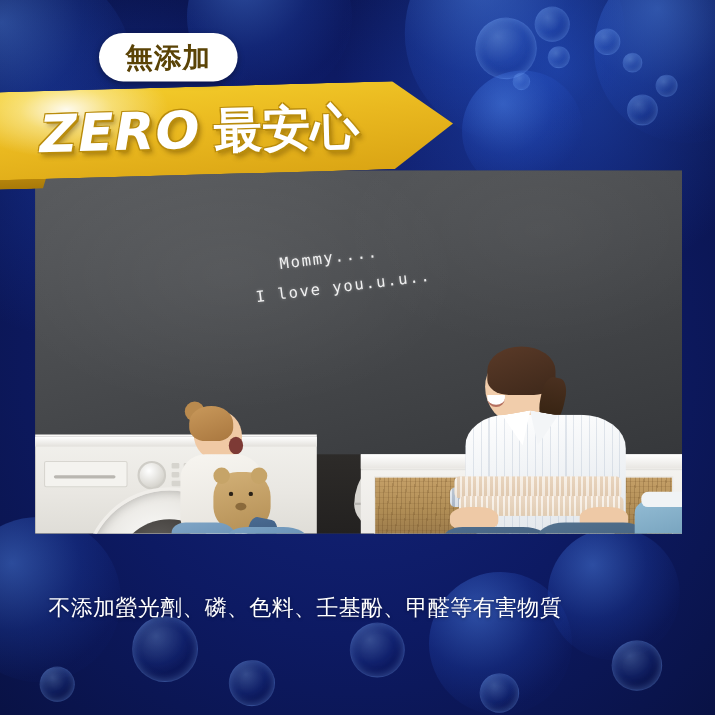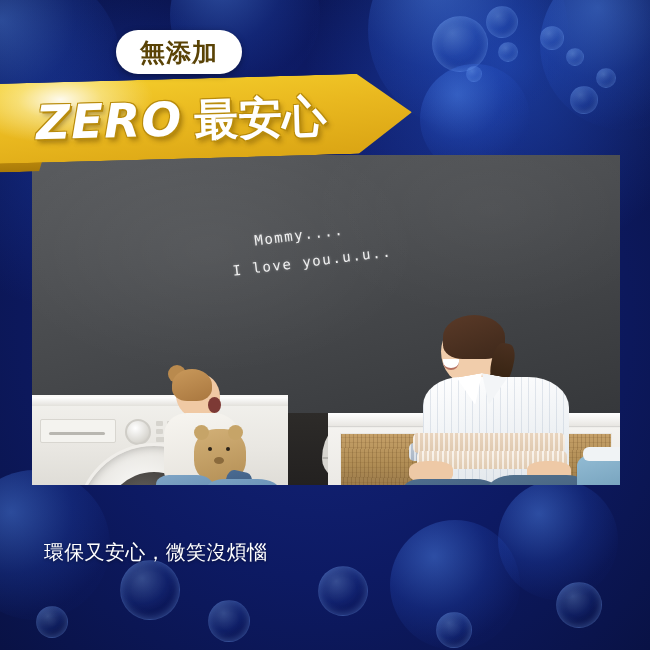--- a/index.html
+++ b/index.html
@@ -33,21 +33,21 @@
   }
   .b-ring {
     background: radial-gradient(circle at 36% 30%, rgba(150,195,255,0.30) 0%, rgba(60,110,230,0.10) 46%, rgba(20,50,160,0.0) 64%);
     box-shadow: inset 0 0 8px rgba(140,190,255,0.35);
     border: 1px solid rgba(130,180,255,0.25);
   }
 
   
   #badge-wufuka {
     position: absolute;
-    left: 116px;
+    left: 90px;
     top: 30px;
     width: 126px;
     height: 44px;
     background: #ffffff;
     border-radius: 22px;
     box-shadow: 0 2px 6px rgba(0,0,0,0.35);
     display: flex;
     align-items: center;
     justify-content: center;
     z-index: 6;
@@ -466,16 +466,16 @@
       <div class="sh" style="left:160px;top:140px;width:56px;height:46px;border-radius:24%;background:linear-gradient(165deg,#93bcd4 0%,#6d9ab6 100%);"></div>
       <div class="sh" style="left:166px;top:132px;width:48px;height:14px;border-radius:6px;background:#f0f3f5;"></div>
     </div>
 
   </div>
 
   <div id="headline">
   </div>
 
   <div id="bodycopy">
-    <div class="bc-line">環保又安心，微笑沒煩惱</div>
+    <div class="bc-line">不添加螢光劑、磷、色料、壬基酚、甲醛等有害物質</div>
   </div>
 
 </div>
 
 </body></html>

